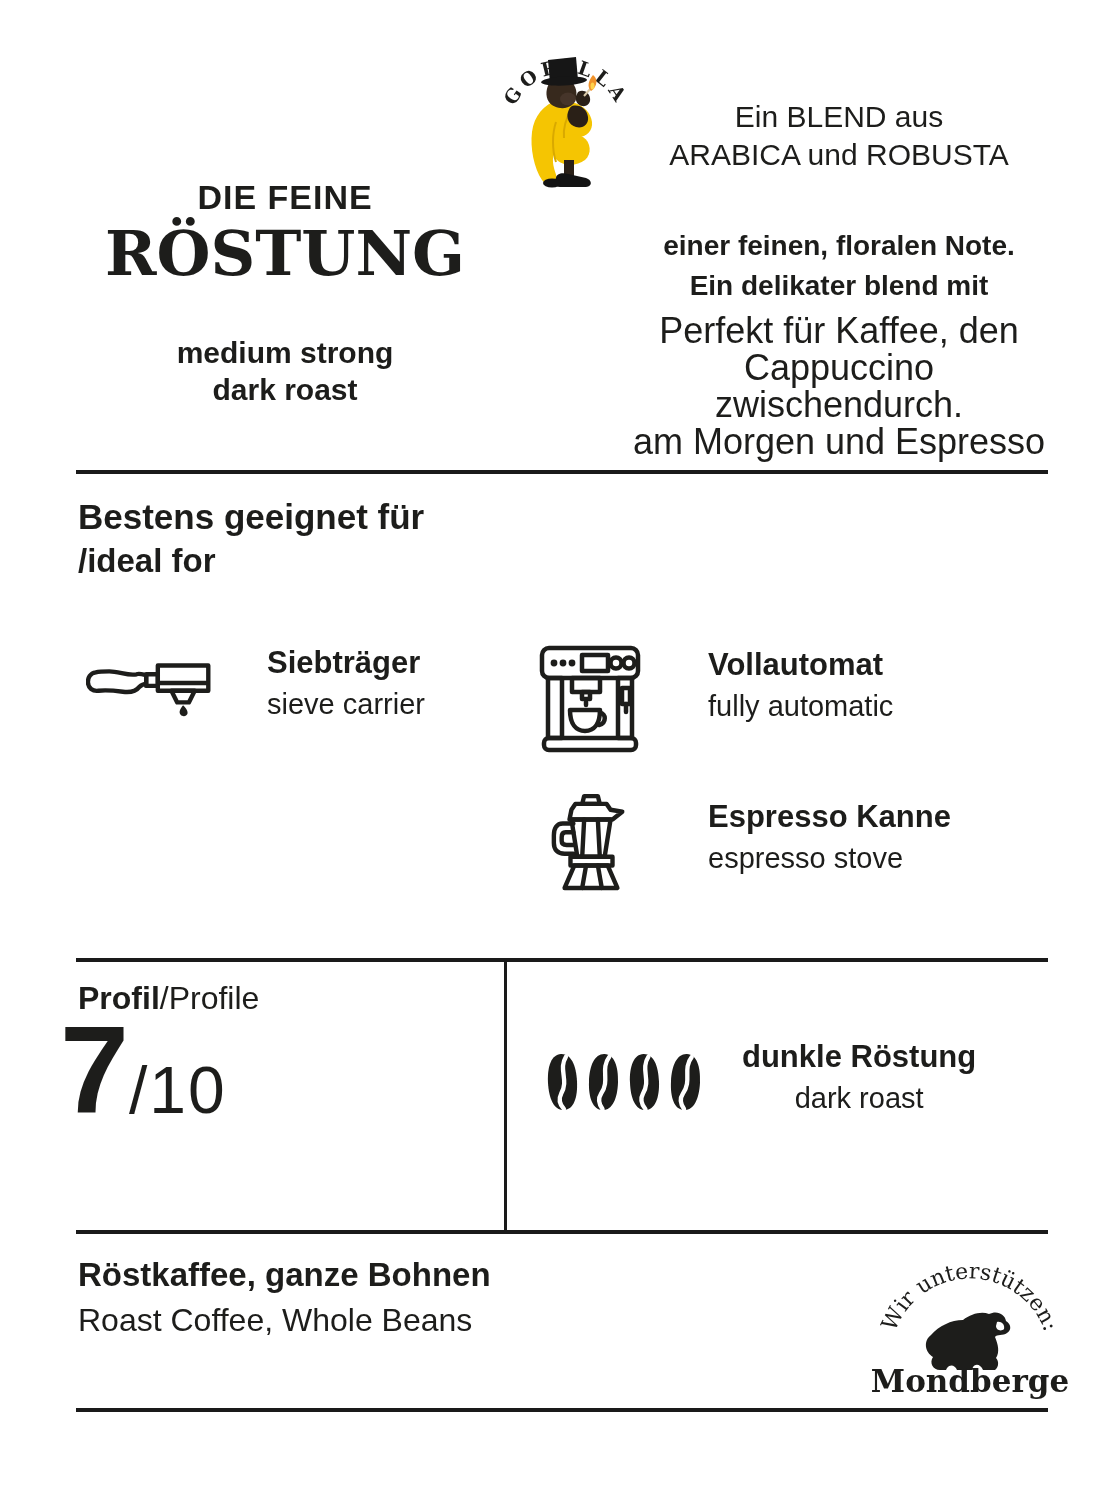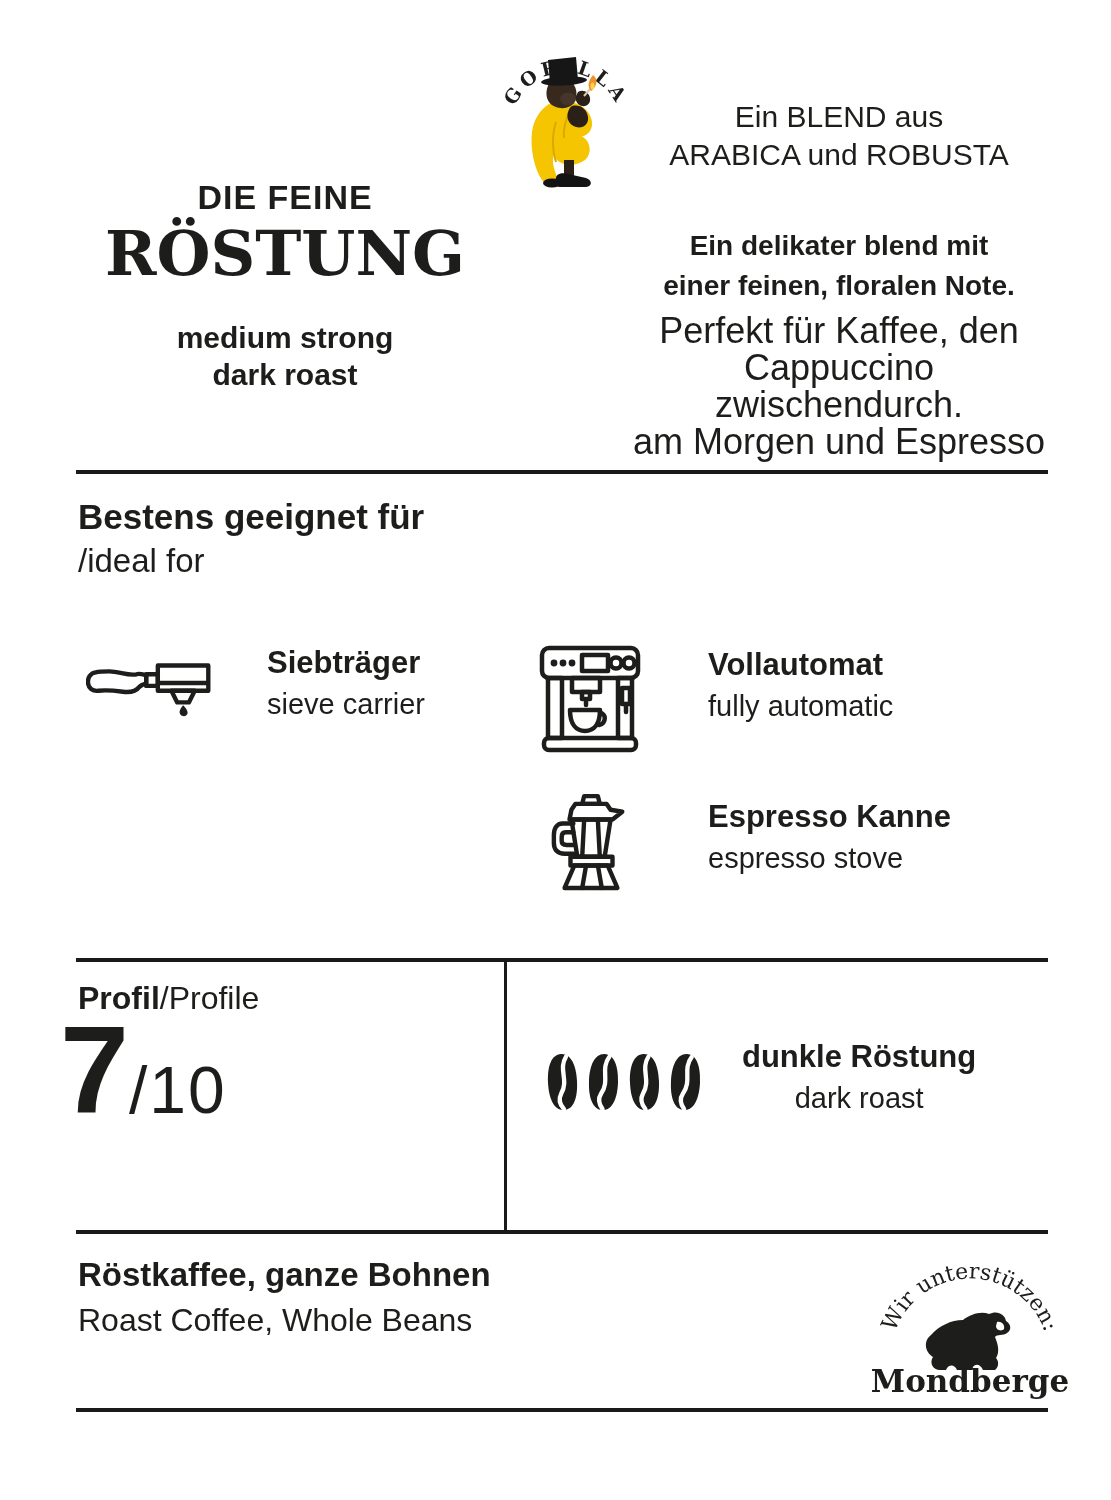--- a/index.html
+++ b/index.html
@@ -8,30 +8,30 @@
     color:#1d1d1b;font-family:"Liberation Sans",sans-serif;overflow:hidden;
   }
   .rule{position:absolute;left:76px;width:972px;height:4px;background:#1a1a1a;}
   .vdiv{position:absolute;left:504px;top:962px;width:3px;height:268px;background:#1a1a1a;}
 
   
   .logo{position:absolute;left:498px;top:30px;width:136px;height:176px;}
   .title-block{position:absolute;left:75px;top:178px;width:420px;text-align:center;}
   .t-small{font-size:34px;font-weight:700;letter-spacing:1px;}
   .t-big{font-family:"DejaVu Serif","Liberation Serif",serif;font-size:62px;font-weight:700;margin-top:0;letter-spacing:0px;}
-  .t-sub{margin-top:29px;font-size:30px;font-weight:700;line-height:37px;}
+  .t-sub{margin-top:44px;font-size:30px;font-weight:700;line-height:37px;}
   .blend-block{position:absolute;left:600px;top:98px;width:478px;text-align:center;}
   .blend-light{font-size:30px;font-weight:300;line-height:38px;}
   .desc-bold{margin-top:52px;font-size:28px;font-weight:700;line-height:40px;}
   .desc-reg{font-size:36px;font-weight:400;line-height:37px;margin-top:6px;}
 
   
   .suit-head{position:absolute;left:78px;top:498px;}
   .h-de{font-size:35px;font-weight:700;line-height:1.1;}
-  .h-en{font-size:33px;font-weight:400;margin-top:5px;}
+  .h-en{font-size:33px;font-weight:700;margin-top:5px;}
   .icon{position:absolute;color:#1d1d1b;}
   .icon-portafilter{left:86px;top:648px;width:132px;height:70px;}
   .icon-machine{left:538px;top:642px;width:104px;height:114px;}
   .icon-moka{left:548px;top:792px;width:86px;height:102px;}
   .label{position:absolute;}
   .l-de{font-size:31px;font-weight:700;line-height:1.1;}
   .l-en{font-size:29px;font-weight:300;margin-top:8px;}
   .label-sieb{left:267px;top:646px;}
   .label-voll{left:708px;top:648px;}
   .label-kanne{left:708px;top:800px;}
@@ -101,22 +101,22 @@
       <div>dark roast</div>
     </div>
   </div>
 
   <div class="blend-block">
     <div class="blend-light">
       <div>Ein BLEND aus</div>
       <div>ARABICA und ROBUSTA</div>
     </div>
     <div class="desc-bold">
+      <div>einer feinen, floralen Note.</div>
       <div>Ein delikater blend mit</div>
-      <div>einer feinen, floralen Note.</div>
     </div>
     <div class="desc-reg">
       <div>Perfekt für Kaffee, den Cappuccino</div>
       <div>zwischendurch.</div>
       <div>am Morgen und Espresso</div>
     </div>
   </div>
 
   <div class="rule" style="top:470px"></div>
 

